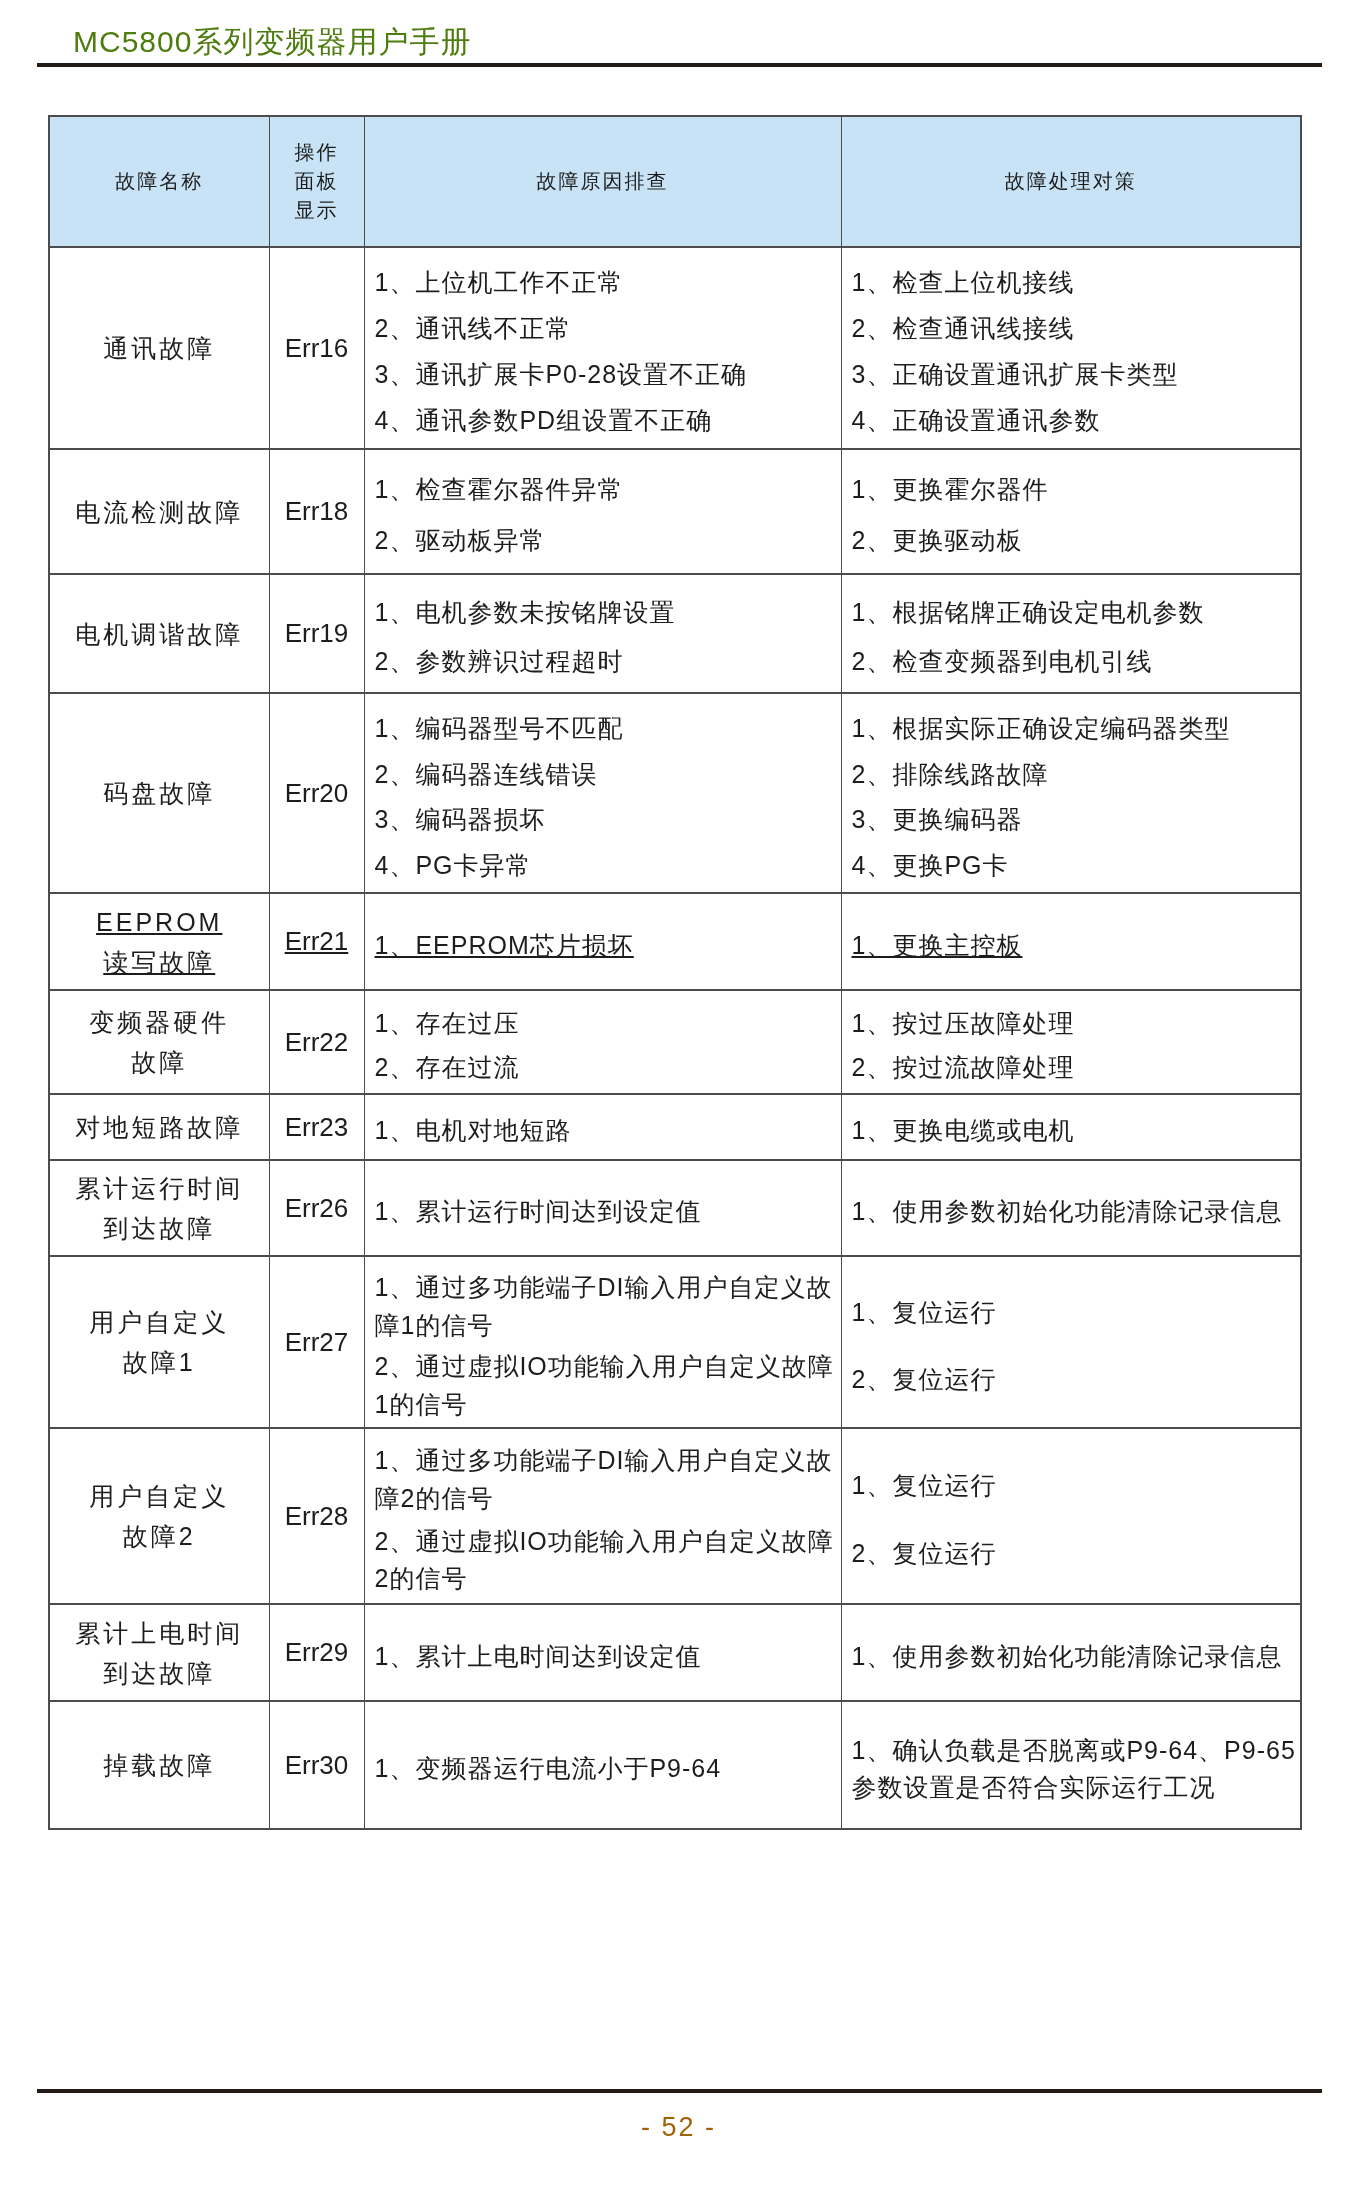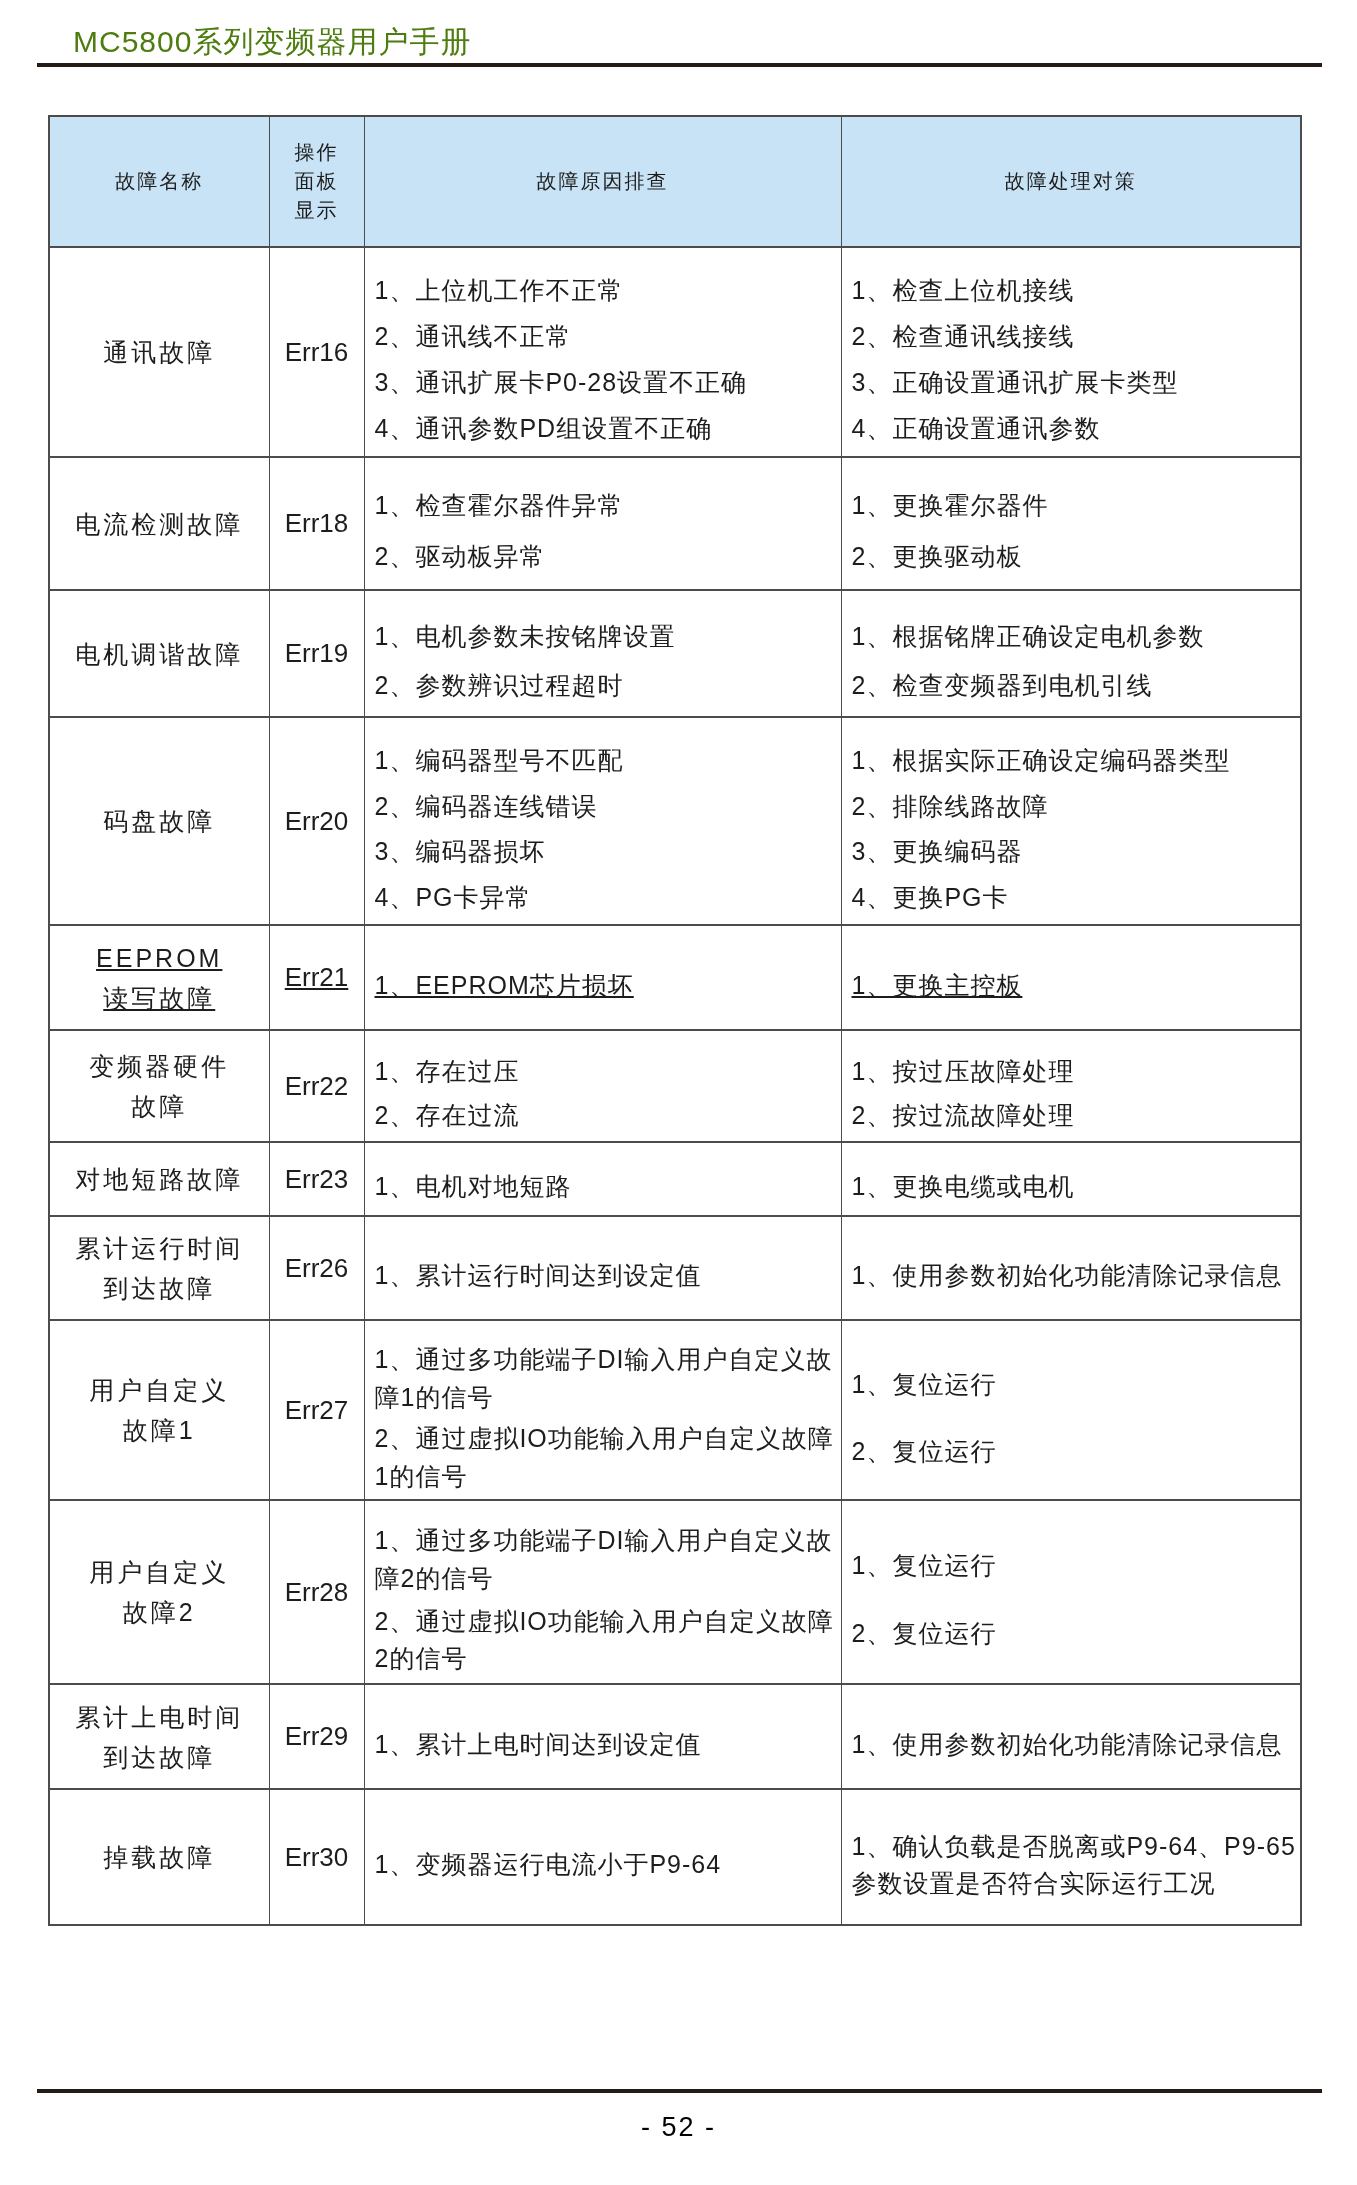--- a/index.html
+++ b/index.html
@@ -25,26 +25,26 @@
   .fault-table th{
     background:#c9e3f6;font-weight:normal;font-size:20px;
     vertical-align:middle;text-align:center;letter-spacing:2px;height:127px;
   }
   .panel-th-inner{display:inline-block;width:2.25em;line-height:1.45;letter-spacing:2px;}
   td.name-cell{
     white-space:pre-line;text-align:center;vertical-align:middle;
     font-size:25px;line-height:1.6;letter-spacing:3px;
   }
   td.code-cell{text-align:center;vertical-align:middle;font-size:26px;letter-spacing:0;}
-  td.text-cell{vertical-align:middle;padding:16px 4px 0 10px;font-size:25px;}
+  td.text-cell{vertical-align:middle;padding:8px 4px 0 10px;font-size:25px;}
   .cell-list{display:flex;flex-direction:column;justify-content:space-evenly;}
   .list-item{line-height:1.5;letter-spacing:1px;}
   .page-number{
     position:absolute;left:0;top:2112px;width:1357px;text-align:center;
-    font-size:27px;color:#000000;letter-spacing:2px;
+    font-size:27px;color:#a16207;letter-spacing:2px;
   }
 </style>
 </head>
 <body>
 
 <div class="doc-title">MC5800系列变频器用户手册</div>
 <div class="rule rule-top"></div>
 
 <table class="fault-table">
   <colgroup>

